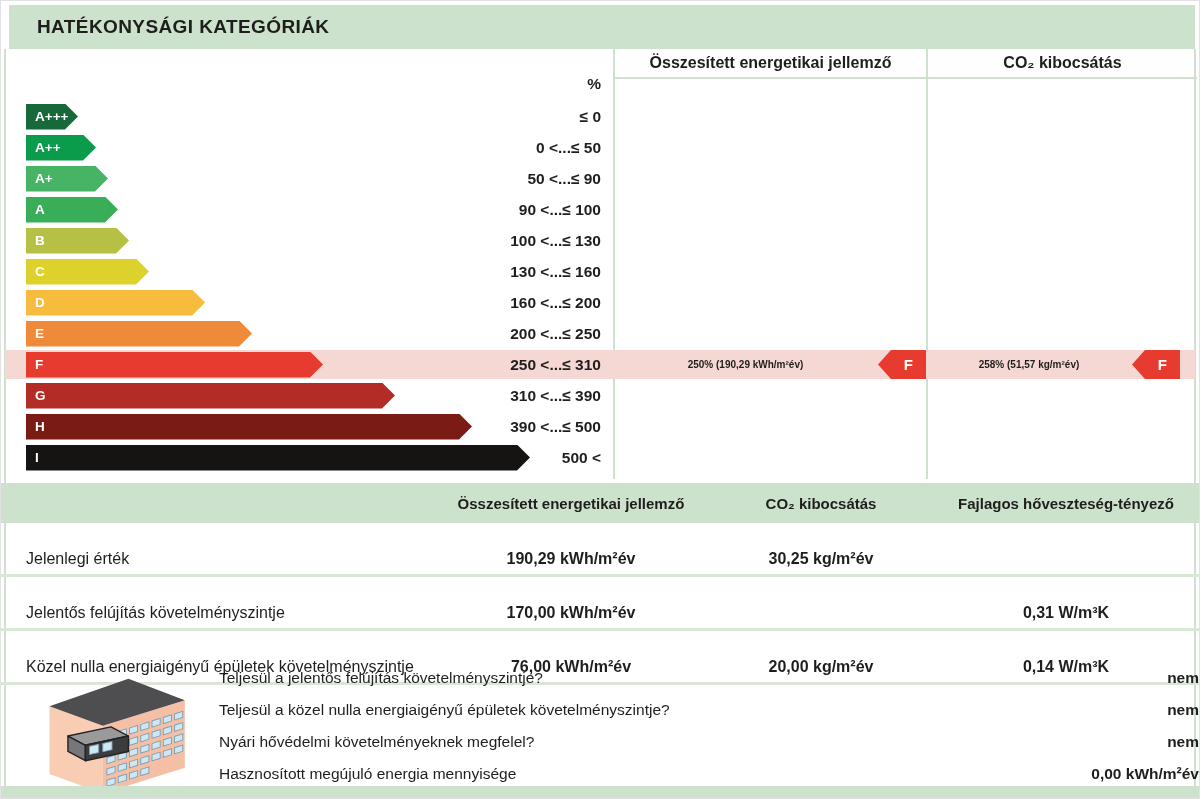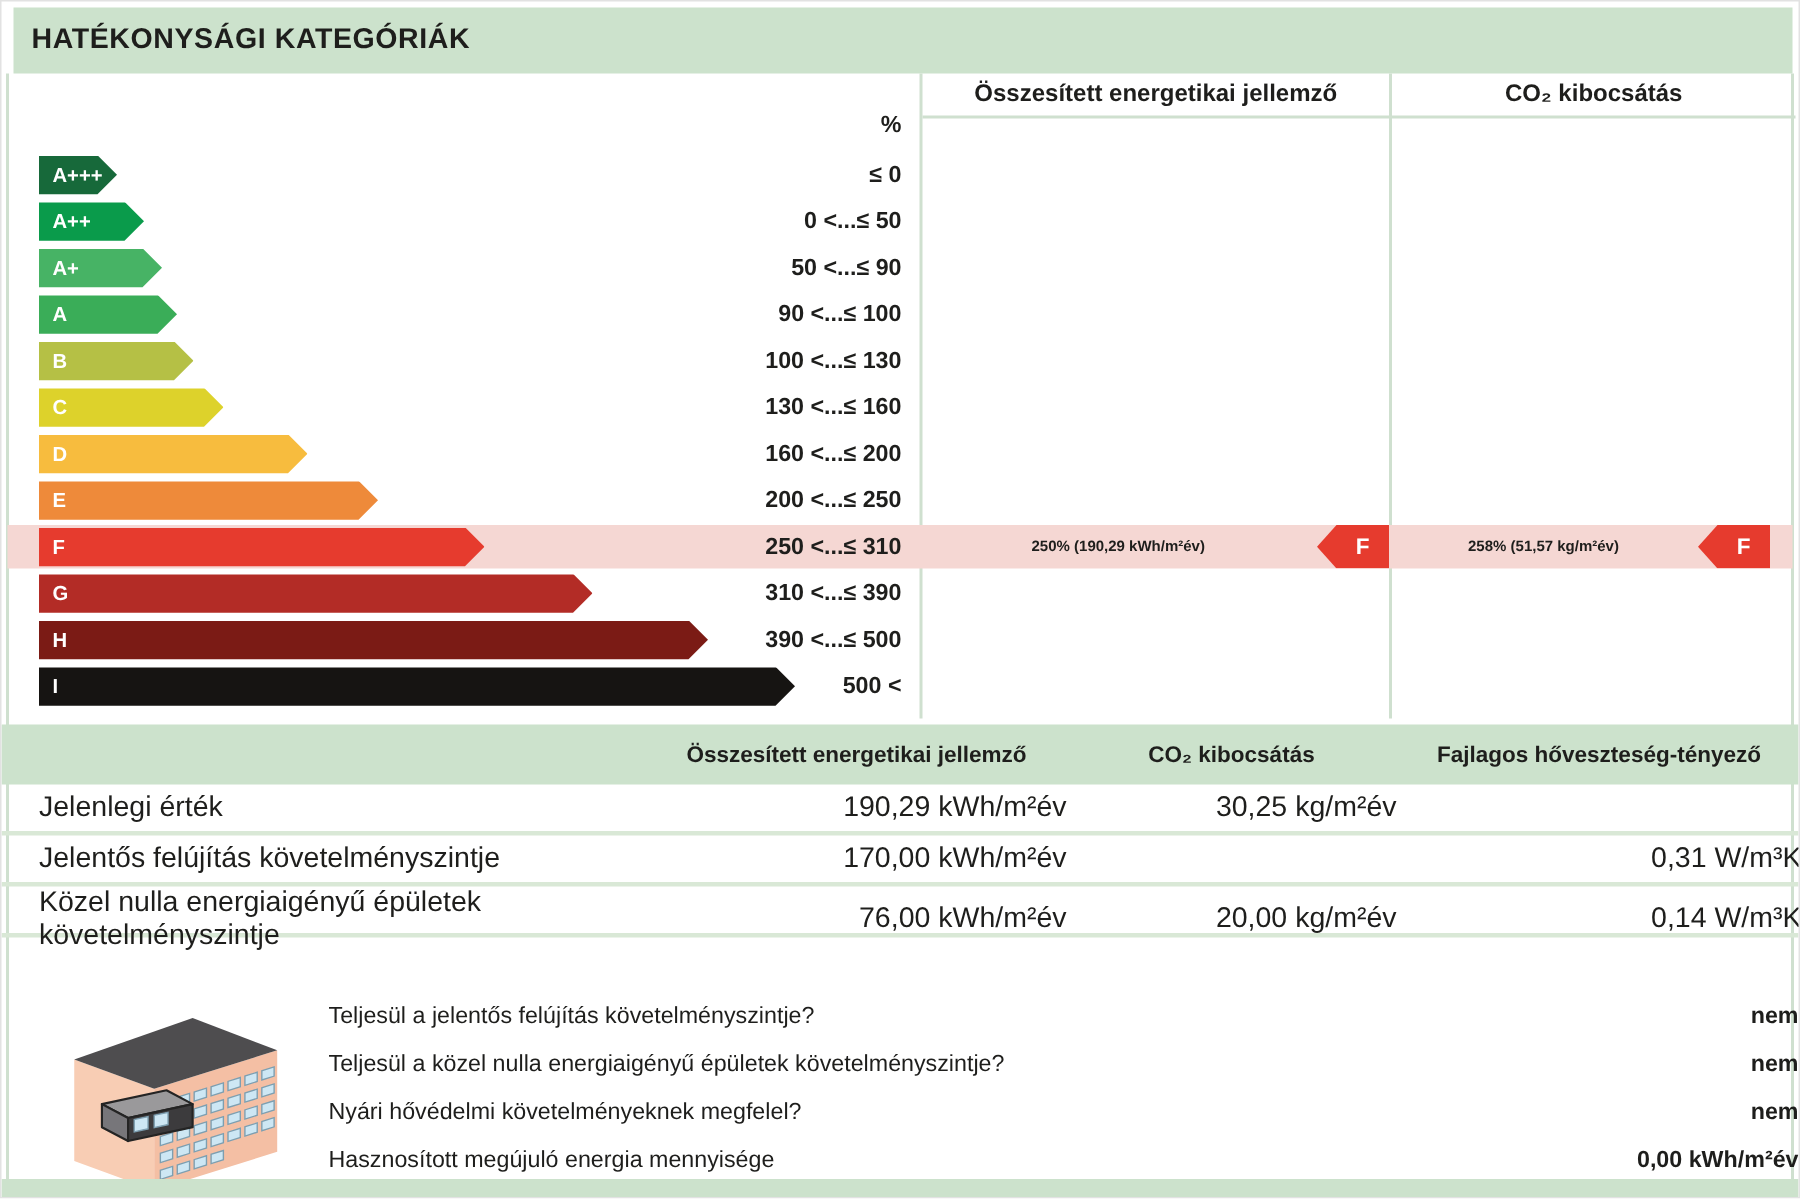--- a/index.html
+++ b/index.html
@@ -8,21 +8,21 @@
     position:relative; width:1200px; height:799px;
     background:#fff; overflow:hidden;
     font-family:"Liberation Sans", sans-serif;
     color:var(--text, #1e1e1c);
     border:1px solid #e2e2e2;
   }
   
   .title-bar {
     position:absolute; top:4px; left:8px; right:4px; height:44px;
     background:var(--band-green); display:flex; align-items:center;
-    padding-left:12px;
+    padding-left:28px;
   }
   .title-bar h1 { font-size:19px; font-weight:700; letter-spacing:.4px; }
   
   .side-frame {
     position:absolute; left:3px; right:3px; top:48px; bottom:12px;
     border-left:2px solid var(--line-green);
     border-right:2px solid var(--line-green);
     pointer-events:none;
   }
   
@@ -72,24 +72,24 @@
   .tbl-head {
     position:absolute; top:482px; left:0; right:0; height:40px;
     background:var(--band-green);
     display:grid; grid-template-columns:430px 280px 220px 270px; align-items:center;
     font-weight:700; font-size:15px;
   }
   .tbl-head div { text-align:center; }
   .tbl-rows { position:absolute; top:522px; left:0; right:0; }
   .tbl-row {
     height:34px; display:grid; grid-template-columns:430px 280px 220px 270px;
-    align-items:center; font-size:19px; border-bottom:3px solid var(--row-line-green);
+    align-items:center; font-size:16px; border-bottom:3px solid var(--row-line-green);margin-top:20px;
   }
   .tbl-row .c1 { padding-left:25px; }
-  .tbl-row .cv { text-align:right; font-weight:400; }
+  .tbl-row .cv { text-align:center; font-weight:700; }
   
   .assessment { position:absolute; top:648px; left:0; right:0; height:163px; }
   .building { position:absolute; left:28px; top:18px; }
   .qa { position:absolute; left:218px; right:0; top:13px; }
   .qa-row { height:32px; display:flex; align-items:center; font-size:15.5px; }
   .qa-row .q { flex:1; }
   .qa-row .a { width:270px; text-align:right; font-weight:600; }
   .bottom-strip { position:absolute; left:0; right:0; bottom:0; height:12px; background:var(--band-green); }
 </style>
 </head>

